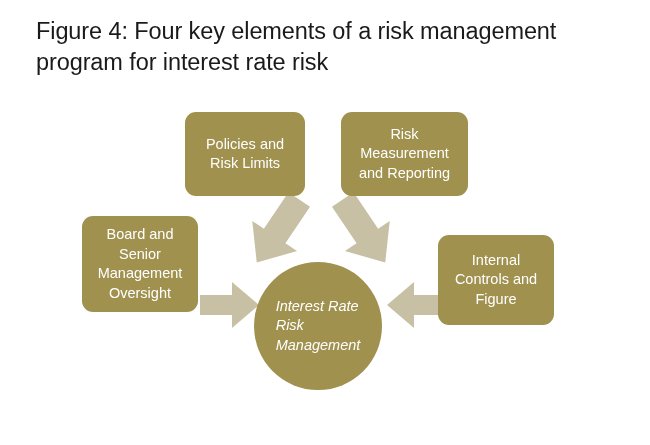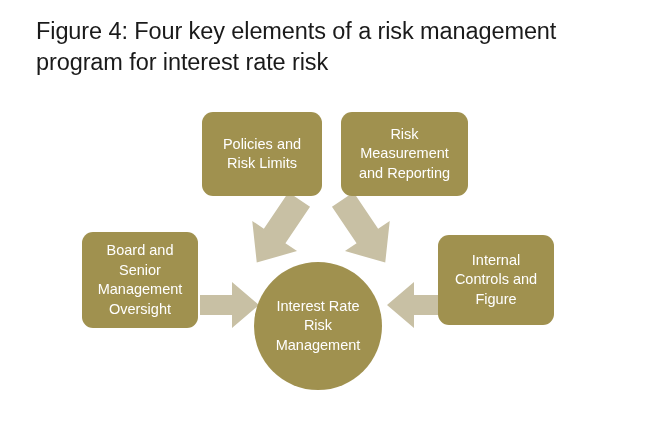--- a/index.html
+++ b/index.html
@@ -38,43 +38,43 @@
     display: flex;
     align-items: center;
     justify-content: center;
     text-align: center;
     font-size: 14.5px;
     line-height: 19.5px;
     box-sizing: border-box;
     padding: 4px 6px;
     white-space: pre-line;
   }
-  #node-policies  { left: 185px; top: 112px; width: 120px; height: 84px; margin-left: 17px; }
+  #node-policies  { left: 185px; top: 112px; width: 120px; height: 84px; }
   #node-measure   { left: 341px; top: 112px; width: 127px; height: 84px; }
-  #node-board     { left: 82px;  top: 232px; width: 116px; height: 96px; }
+  #node-board     { left: 82px;  top: 216px; width: 116px; height: 96px; }
   #node-internal  { left: 438px; top: 235px; width: 116px; height: 90px; }
 
   #center-circle {
     position: absolute;
     left: 254px;
     top: 262px;
     width: 128px;
     height: 128px;
     border-radius: 50%;
     background: #a0914f;
     color: #ffffff;
     display: flex;
     align-items: center;
     justify-content: center;
-    text-align: center;
     font-size: 14.5px;
     line-height: 19.5px;
     white-space: pre-line;
     box-sizing: border-box;
     padding: 2px;
+    font-style: italic;
   }
   .arrow-svg {
     position: absolute;
     overflow: visible;
   }
   #arrow-policies { left: 243px; top: 191px; }
   #arrow-measure  { left: 329px; top: 191px; }
   #arrow-board    { left: 199px; top: 281px; }
   #arrow-internal { left: 385px; top: 281px; }
 </style>

